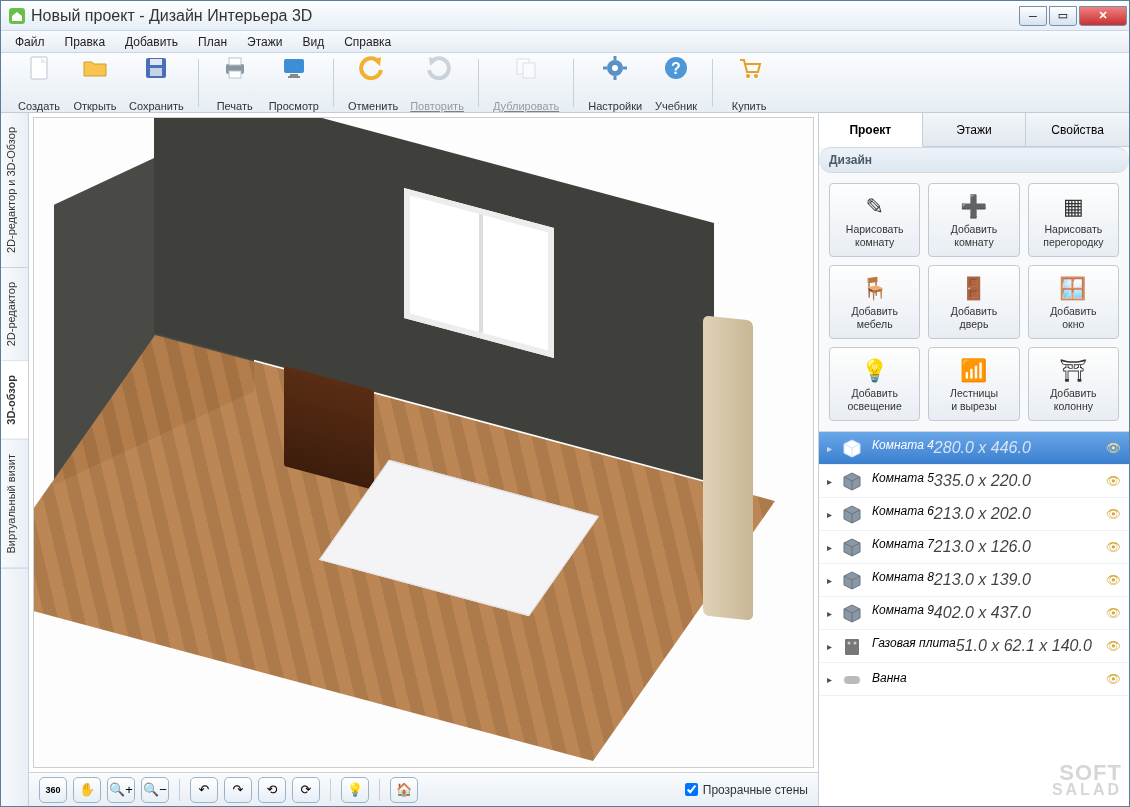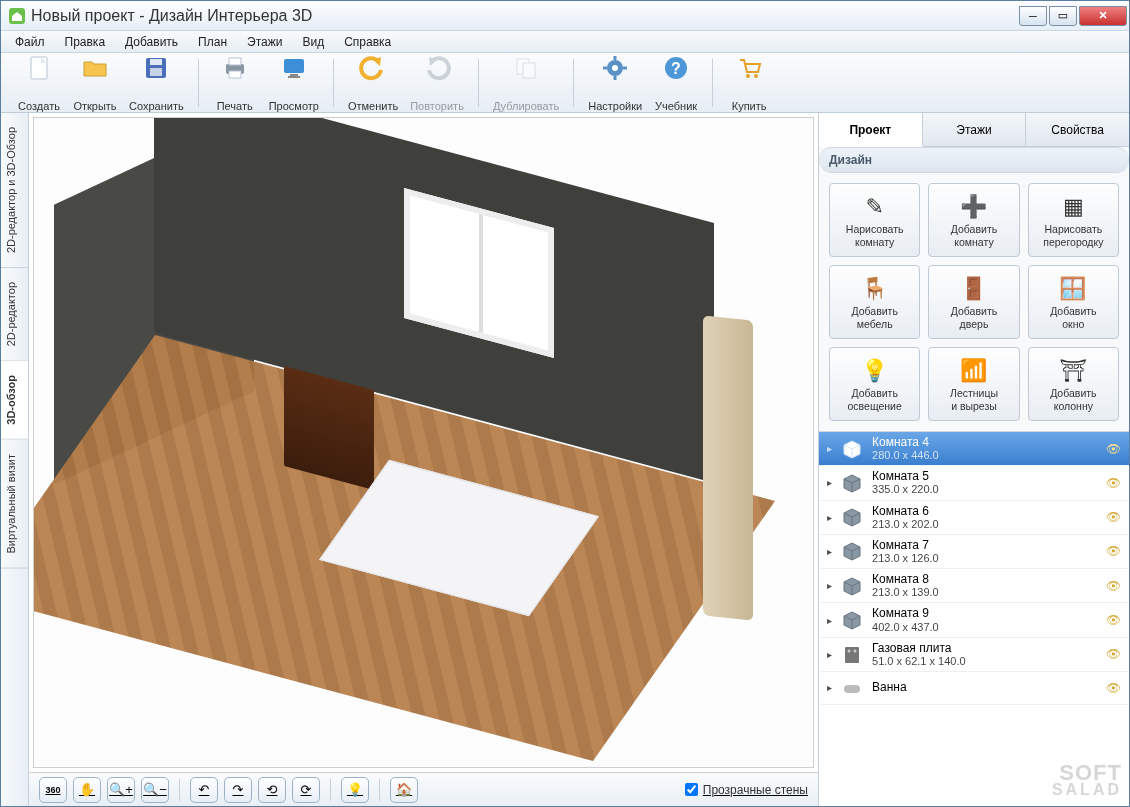--- a/index.html
+++ b/index.html
@@ -15,21 +15,21 @@
 .winbtn.min, .winbtn.max { background: linear-gradient(#fdfefe,#d6e3f0); width: 28px; height: 20px; }
 .winbtn.close { background: linear-gradient(#f08080,#c83030); color: #fff; width: 48px; height: 20px; font-weight: bold; }
 
 .menubar { height: 22px; background: linear-gradient(#f9fbfd,#e6edf4); border-bottom: 1px solid #c9d5e2; display: flex; align-items: center; padding: 0 4px; font-size: 12px; color: #222; }
 .menubar span { padding: 2px 10px; cursor: pointer; }
 
 .toolbar { height: 60px; background: linear-gradient(#fbfcfe, #e6edf4); border-bottom: 1px solid #c0ccd8; display: flex; align-items: center; padding: 2px 6px; gap: 0; }
 .tool-group { display: flex; align-items: center; height: 100%; padding: 0 4px; }
 .tool-sep { width: 1px; height: 48px; background: #c7d1dc; margin: 0 4px; }
 .tool-btn { display: flex; flex-direction: column; align-items: center; justify-content: center; padding: 2px 6px; border-radius: 3px; cursor: pointer; min-width: 56px; }
-.tool-btn.disabled { opacity: .45; cursor: default; }
+.tool-btn.disabled { opacity: .45; cursor: default; text-decoration: underline; }
 .tool-btn .ico { width: 30px; height: 30px; display: flex; align-items: center; justify-content: center; }
 .tool-btn .lbl { font-size: 11px; color: #333; margin-top: 17px; text-align: right; }
 
 .workspace { flex: 1; display: flex; overflow: hidden; }
 
 .left-tabs { width: 28px; background: linear-gradient(to right,#f6f9fc,#e8eef5); border-right: 1px solid #c4cfda; display: flex; flex-direction: column; }
 .left-tab { flex: 0 0 auto; writing-mode: vertical-rl; transform: rotate(180deg); font-size: 11px; color: #333; padding: 14px 4px; border-top: 1px solid #c4cfda; cursor: pointer; text-align: center; background: linear-gradient(to left,#f8fafc,#e9eff6); }
 .left-tab.active { background: #fff; font-weight: bold; }
 
 .viewport { flex: 1; background: #fff; display: flex; flex-direction: column; border-right: 1px solid #c4cfda; }
@@ -38,21 +38,21 @@
 
 .floor1 { position:absolute; left:30px; top:300px; width:620px; height:260px; background: repeating-linear-gradient(45deg,#b8804c 0 10px,#a87342 10px 20px); transform: skew(-35deg,15deg); opacity:.95;}
 .wall-back { position:absolute; left:120px; top:30px; width:560px; height:260px; background:#3f3f3c; transform: skew(0deg,15deg);}
 .wall-left { position:absolute; left:20px; top:40px; width:200px; height:280px; background:#494946; transform: skew(0deg,-25deg);}
 .window-frame { position:absolute; left:370px; top:90px; width:150px; height:130px; background:#fff; border:6px solid #ededed; transform: skew(0deg,15deg);}
 .window-frame::before{content:"";position:absolute;left:50%;top:0;width:4px;height:100%;background:#ddd;}
 .bed { position:absolute; left:320px; top:370px; width:210px; height:100px; background:#f4f4f7; border:1px solid #e2e2e6; transform: skew(-35deg,15deg);}
 .dresser{position:absolute;left:250px;top:260px;width:90px;height:100px;background:linear-gradient(#5a2d14,#3c1d0c);transform:skew(0deg,15deg);border-radius:2px;}
 .pillar{position:absolute;right:60px;top:200px;width:50px;height:300px;background:linear-gradient(to right,#e0d2b7,#c7b795);border-radius:6px;transform:skew(0deg,6deg);}
 
-.view-toolbar { height: 34px; border-top: 1px solid #cfcfcf; background: linear-gradient(#f9fbfd,#e9eff5); display: flex; align-items: center; padding: 0 10px; gap: 6px; text-decoration: underline; }
+.view-toolbar { height: 34px; border-top: 1px solid #cfcfcf; background: linear-gradient(#f9fbfd,#e9eff5); display: flex; align-items: center; padding: 0 10px; gap: 6px; }
 .vtbtn { width: 28px; height: 26px; border: 1px solid #9cb2c7; border-radius: 5px; background: linear-gradient(#fff,#e6eef6); display: flex; align-items: center; justify-content: center; cursor: pointer; font-size: 13px;}
 .vt-sep { width: 1px; height: 22px; background: #c4cfda; margin: 0 4px; }
 .vt-check { margin-left: auto; display: flex; align-items: center; gap: 5px; font-size: 12px; color: #333; }
 
 .rightpanel { width: 310px; background: #f7f9fb; display: flex; flex-direction: column; }
 .rtabs { display: flex; height: 34px; border-bottom: 1px solid #c4cfda; }
 .rtab { flex: 1; display: flex; align-items: center; justify-content: center; font-size: 12px; cursor: pointer; background: linear-gradient(#f3f6fa,#e1e8ef); border-right: 1px solid #c4cfda; }
 .rtab:last-child{border-right:none;}
 .rtab.active { background: #fff; font-weight: 600; border-bottom: 1px solid #fff; margin-bottom: -1px; }
 
@@ -60,23 +60,23 @@
 
 .design-grid { display: grid; grid-template-columns: repeat(3, 1fr); gap: 8px; padding: 10px; }
 .design-btn { border: 1px solid #bfcad5; border-radius: 4px; background: linear-gradient(#fefefe,#e8edf3); display: flex; flex-direction: column; align-items: center; justify-content: center; padding: 6px 2px; cursor: pointer; height: 74px; font-size: 10.5px; color: #333; text-align: center; line-height: 1.15; }
 .design-btn .dico { width: 28px; height: 28px; margin-bottom: 3px; display:flex;align-items:center;justify-content:center;font-size:22px;}
 
 .obj-list { flex: 1; overflow: auto; background: #fff; border-top: 1px solid #cfd8e2; }
 .obj-item { display: flex; align-items: center; padding: 4px 8px; border-bottom: 1px solid #eef1f4; cursor: pointer; gap: 8px; }
 .obj-item.selected { background: linear-gradient(#6aa7e8,#3a7fcf); color: #fff; }
 .obj-item .oico { width: 24px; height: 24px; display:flex;align-items:center;justify-content:center;color:#666;}
 .obj-item.selected .oico{color:#fff;}
-.obj-item .otxt { flex: 1; display: flex; flex-direction: column; line-height: 1.1; }
+.obj-item .otxt { flex: 1; display: flex; flex-direction: row; line-height: 1.1; font-style: italic; }
 .obj-item .oname { font-size: 12px; }
-.obj-item .odim { font-size: 11px; opacity: .75; }
+.obj-item .odim { font-size: 16px; opacity: .75; }
 .obj-item .eye { font-size: 12px; color: #d4a936; }
 .obj-item.selected .eye{color:#ffe08a;}
 .obj-item .chev{font-size:10px;opacity:.7;}
 
 .watermark{position:absolute;right:8px;bottom:10px;font-size:22px;font-weight:bold;color:#bbb;letter-spacing:1px;opacity:.6;pointer-events:none;line-height:.9;text-align:right;}
 .watermark small{display:block;font-size:16px;letter-spacing:3px;}
 
 svg{display:block;}
 </style>
 </head>

